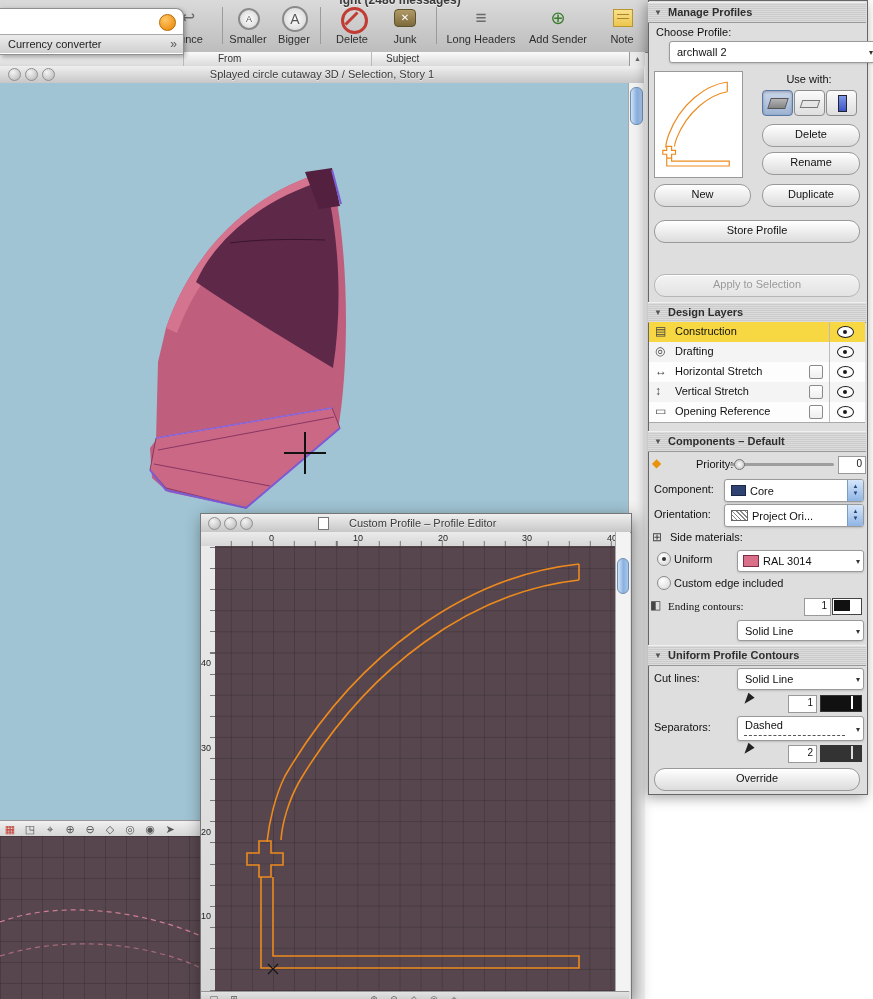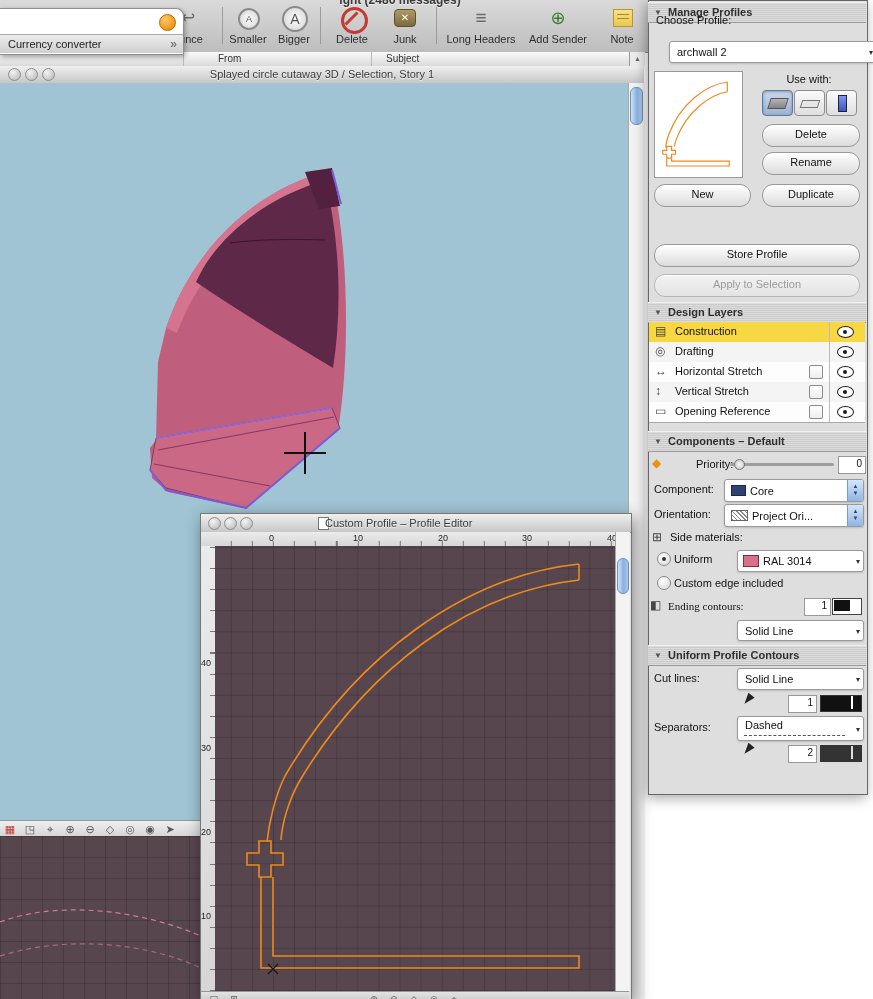--- a/index.html
+++ b/index.html
@@ -218,21 +218,21 @@
       </svg>
     </div>
   </div>
 
   <div id="wpe" class="a">
     <div class="a titlebar" style="height:18px;">
       <span class="a light" style="left:7px;top:3px;"></span>
       <span class="a light" style="left:23px;top:3px;"></span>
       <span class="a light" style="left:39px;top:3px;"></span>
       <span class="a doc" style="left:117px;top:3px;"></span>
-      <span class="a wtitle" style="left:124px;top:3px;text-align:right;">Custom Profile – Profile Editor</span>
+      <span class="a wtitle" style="left:148px;top:3px;text-align:right;">Custom Profile – Profile Editor</span>
     </div>
     <div class="a ruler" style="left:0;top:18px;width:14px;height:14px;border-right:1px solid #8a8a8a;border-bottom:1px solid #8a8a8a;"></div>
     <div id="rx" class="a ruler">
       <div class="tickx"></div>
       <span class="a" style="left:54px;top:1px;">0</span>
       <span class="a" style="left:138px;top:1px;">10</span>
       <span class="a" style="left:223px;top:1px;">20</span>
       <span class="a" style="left:307px;top:1px;">30</span>
       <span class="a" style="left:392px;top:1px;">40</span>
     </div>
@@ -272,21 +272,21 @@
     </div>
   </div>
 
   <div id="panel" class="a"></div>
 
   <div class="a ph" style="top:2px;">
     <span class="tri">▼</span>
     <span class="pht">Manage Profiles</span>
   </div>
 
-  <span class="a lb" style="left:656px;top:14px;">Choose Profile:</span>
+  <span class="a lb" style="left:656px;top:26px;">Choose Profile:</span>
   <div class="a pop" style="left:669px;top:41px;width:206px;height:20px;">
     <span class="ptxt">archwall 2</span>
     <span class="arrowR">▾</span>
   </div>
 
   <div class="a" style="left:654px;top:71px;width:87px;height:105px;background:#fff;border:1px solid #999;z-index:51;">
     <svg width="85" height="103" viewBox="0 0 87 105">
       <g stroke="#ED8A1E" stroke-width="1.2" fill="none">
         <path d="M74,10 L74,20"></path>
         <path d="M74,10 C52,13 26,32 14,64 C12,70 11,74 11,77"></path>
@@ -305,21 +305,21 @@
     <span class="a" style="left:6px;top:9px;width:16px;height:6px;background:#e6e6e6;border:1px solid #777;transform:skewX(-18deg);"></span>
   </div>
   <div class="a uw" style="left:826px;top:90px;">
     <span class="a" style="left:11px;top:4px;width:7px;height:15px;background:linear-gradient(#7f97e8,#3b56c4);border:1px solid #223;"></span>
   </div>
 
   <div class="a pill" style="left:762px;top:124px;width:96px;">Delete</div>
   <div class="a pill" style="left:762px;top:152px;width:96px;">Rename</div>
   <div class="a pill" style="left:654px;top:184px;width:95px;">New</div>
   <div class="a pill" style="left:762px;top:184px;width:96px;">Duplicate</div>
-  <div class="a pill" style="left:654px;top:220px;width:204px;margin-top:24px;">Store Profile</div>
+  <div class="a pill" style="left:654px;top:220px;width:204px;">Store Profile</div>
   <div class="a pill dis" style="left:654px;top:274px;width:204px;">Apply to Selection</div>
 
   <div class="a ph" style="top:302px;">
     <span class="tri">▼</span>
     <span class="pht">Design Layers</span>
   </div>
 
   <div class="a lrow" style="top:322px;background:#F7D742;border-bottom:1px solid #d9b72a;">
     <span class="licon">▤</span>
     <span class="lname">Construction</span>
@@ -438,14 +438,15 @@
     <span class="a" style="left:7px;top:2px;white-space:nowrap;">Dashed</span>
     <span class="a" style="left:6px;right:18px;bottom:4px;border-top:1px dashed #555;"></span>
     <span class="arrowR">▾</span>
   </div>
   <span class="a nib" style="left:744px;top:744px;"></span>
   <div class="a fld" style="left:788px;top:745px;width:24px;height:15px;">2</div>
   <div class="a" style="left:820px;top:745px;width:40px;height:15px;background:#333;border:1px solid #333;z-index:51;">
     <span class="a" style="right:8px;top:0;width:2px;height:13px;background:#ddd;"></span>
   </div>
 
+  <div class="a pill" style="left:654px;top:768px;width:204px;">Override</div>
 
 </div>
 
 </body></html>

